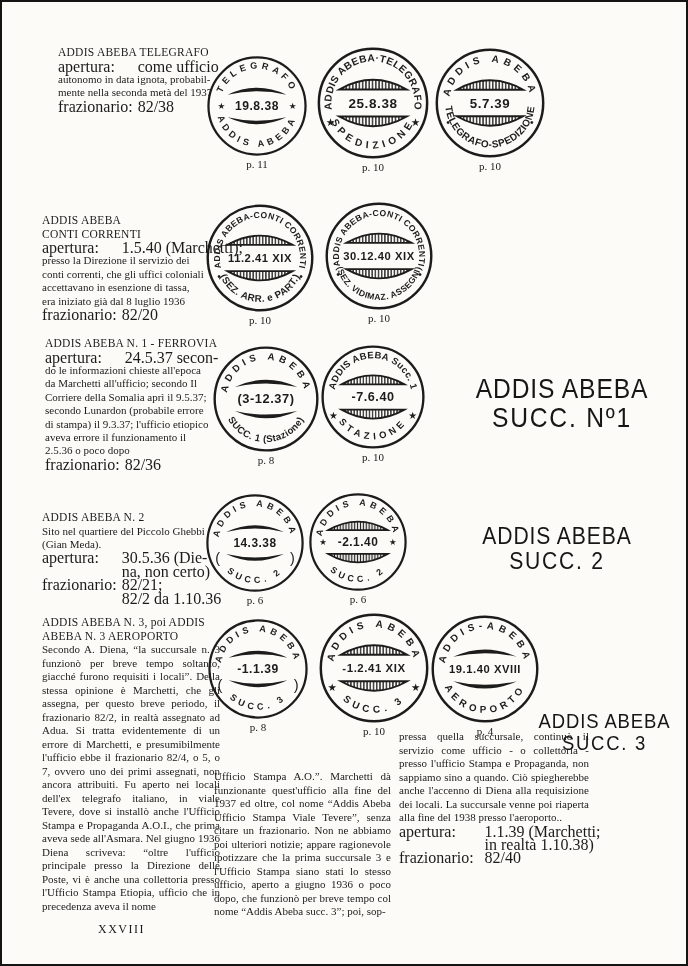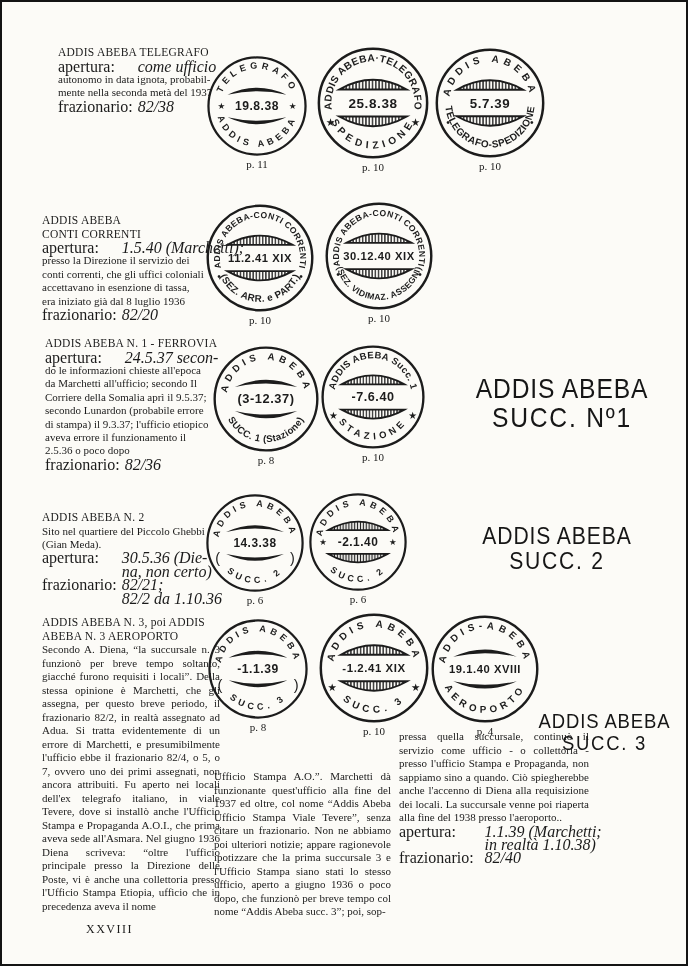--- a/index.html
+++ b/index.html
@@ -8,21 +8,21 @@
     background:#fcfbf7;border:2px solid #141414;overflow:hidden;
     font-family:"Liberation Serif",serif;color:#1b1b1b;
   }
   
   .entry{position:absolute;}
   .e-title{font-size:11.5px;letter-spacing:.25px;line-height:13.5px;font-weight:400;}
   .e-line{font-size:11px;line-height:13.4px;text-align:justify;}
   .e-para{font-size:11px;line-height:13.5px;text-align:justify;}
   .kv{display:grid;grid-template-columns:45% 55%;font-size:16px;line-height:13.4px;}
   .kv-l{white-space:nowrap;}
-  .kv-v{white-space:nowrap;font-style:italic;}
+  .kv-v{white-space:nowrap;}
   
   .stamp{position:absolute;}
   .stamp svg{width:100%;height:auto;display:block;}
   .arc{font-family:"Liberation Sans",sans-serif;font-weight:700;fill:#1c1c1c;}
   .date{font-family:"Liberation Sans",sans-serif;font-weight:700;fill:#1c1c1c;letter-spacing:.6px;}
   .sg{font-family:"Liberation Sans",sans-serif;fill:#1c1c1c;}
   .cap{text-align:center;font-size:11px;font-family:"Liberation Serif",serif;}
   
   .bigtext{
     position:absolute;text-align:center;font-family:"Liberation Sans",sans-serif;
@@ -350,15 +350,15 @@
   </div>
   <div class="bigtext" style="left:455px;top:521px;width:200px;font-size:24px;">
     <div>ADDIS ABEBA</div>
     <div class="l2">SUCC. 2</div>
   </div>
   <div class="bigtext" style="left:520px;top:708px;width:165px;font-size:21px;">
     <div>ADDIS ABEBA</div>
     <div class="l2">SUCC. 3</div>
   </div>
 
-  <div class="pagenum" style="left:84px;top:920px;">XXVIII</div>
+  <div class="pagenum" style="left:96px;top:920px;">XXVIII</div>
 
 </div>
 
 </body></html>

